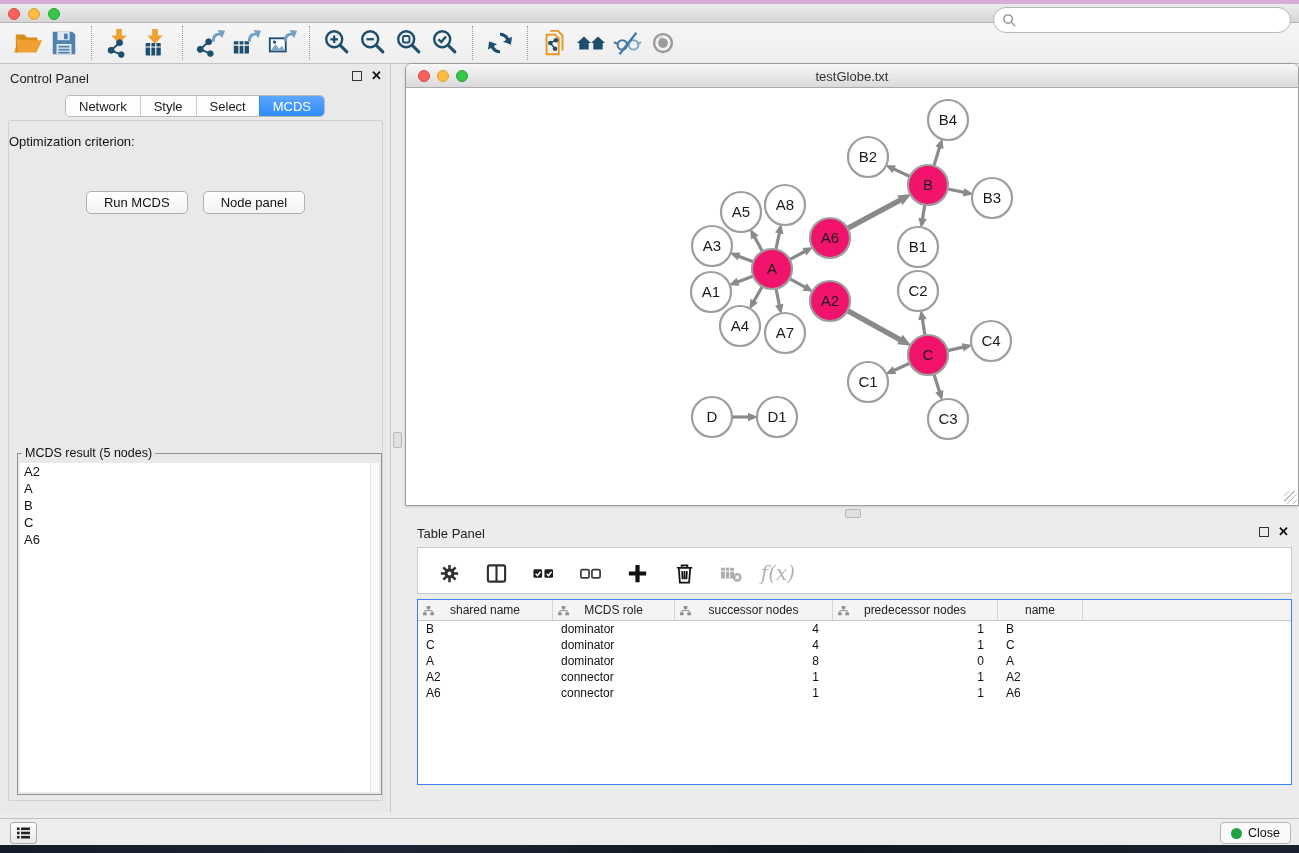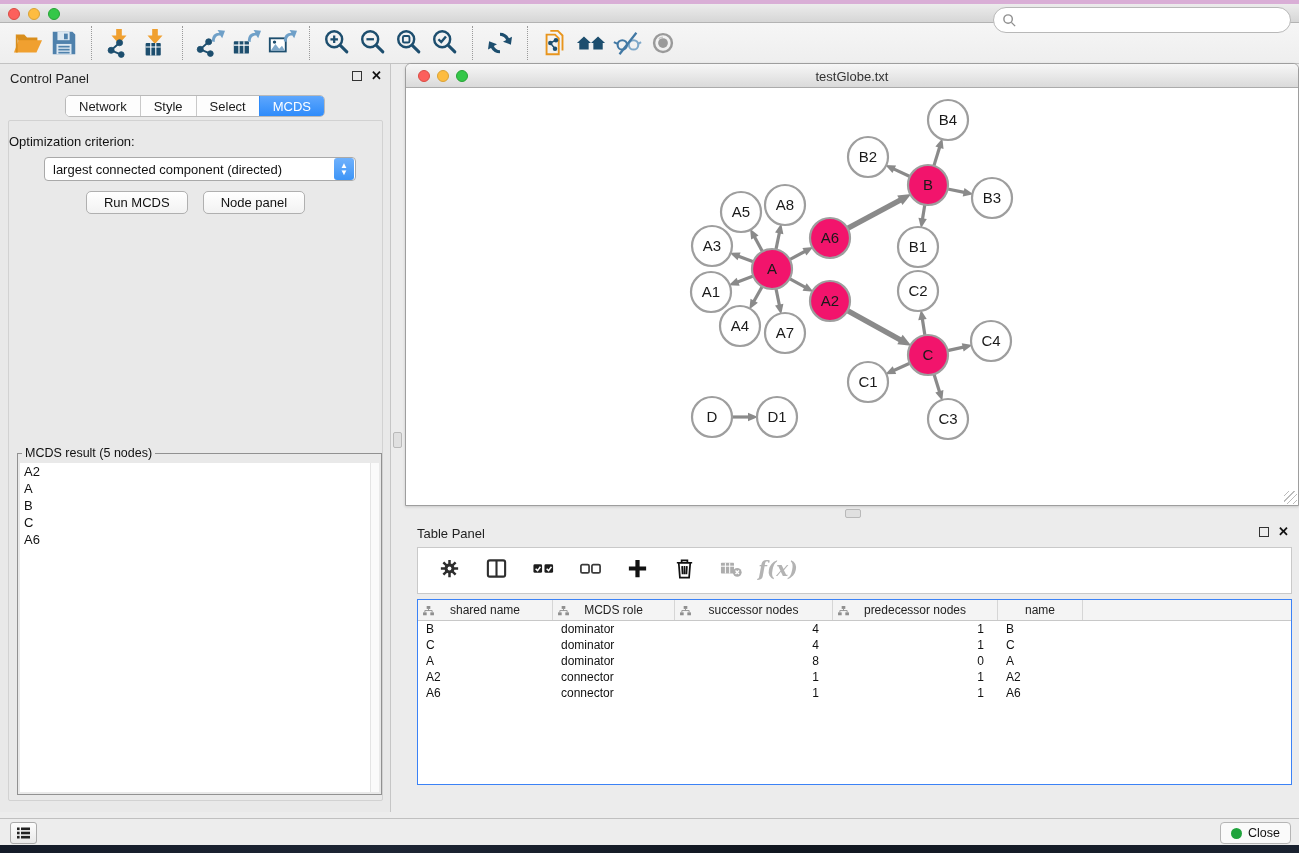--- a/index.html
+++ b/index.html
@@ -71,21 +71,21 @@
   .net-lights { position:absolute; left:12px; top:6px; display:flex; gap:7px; }
   .net-content { position:absolute; left:0; top:24px; right:0; bottom:0; background:#fff; overflow:hidden; }
   .resize-grip { position:absolute; right:1px; bottom:1px; width:13px; height:13px;
     background:repeating-linear-gradient(135deg, transparent 0 3px, #bbb 3px 4px); }
 
   
   .table-panel { position:absolute; left:405px; top:521px; width:894px; height:291px; background:#ececec; }
   .tp-header { position:absolute; left:12px; top:5px; font-size:13px; color:#222; }
   .tp-icons { position:absolute; right:10px; top:6px; display:flex; gap:9px; align-items:center; }
   .tp-toolbar { position:absolute; left:12px; top:26px; width:875px; height:47px; background:#fff; border:1px solid #c9c9c9; display:flex; align-items:center; gap:17px; padding-left:16px; }
-  .tp-tool { width:30px; height:28px; display:flex; align-items:flex-start; justify-content:center; cursor:pointer;font-weight:bold; }
+  .tp-tool { width:30px; height:28px; display:flex; align-items:flex-end; justify-content:center; cursor:pointer; }
   .tp-tool svg { width:23px; height:23px; }
   .fx-label { font-family:"DejaVu Serif", serif; font-style:italic; font-size:20px; color:#b3b3b3; }
 
   .node-table { position:absolute; left:12px; top:78px; width:875px; height:186px; background:#fff; border:1px solid #3b82f6; overflow:hidden; }
   .nt-headrow { display:flex; height:21px; background:#f4f4f4; border-bottom:1px solid #c8c8c8; }
   .nt-hcell { position:relative; display:flex; align-items:center; justify-content:center; font-size:12px; color:#222; border-right:1px solid #d6d6d6; }
   .nt-hcell .tree-ic { position:absolute; left:5px; top:5px; }
   .nt-row { display:flex; height:16px; align-items:center; }
   .nt-cell { font-size:12px; color:#111; overflow:hidden; white-space:nowrap; }
   .al { padding-left:8px; text-align:left; }
@@ -290,27 +290,20 @@
     </div>
     <div class="seg-tabs cp-tabs" id="cp-tabs">
         <span class="seg-tab">Network</span>
         <span class="seg-tab">Style</span>
         <span class="seg-tab">Select</span>
         <span class="seg-tab selected">MCDS</span>
       </div>
 
     <div class="cp-body">
       <div class="opt-label">Optimization criterion:</div>
-      <div class="criterion-select">
-        <span class="sel-text">largest connected component (directed)</span>
-        <span class="sel-stepper">
-            <span>▲</span>
-            <span>▼</span>
-          </span>
-      </div>
       <div class="cp-buttons">
         <button class="mac-btn">Run MCDS</button>
         <button class="mac-btn">Node panel</button>
       </div>
 
       <div class="result-box">
         <div class="result-legend">MCDS result (5 nodes)</div>
         <div class="result-list" id="result-list">
             <div class="result-item">A2</div>
             <div class="result-item">A</div>

